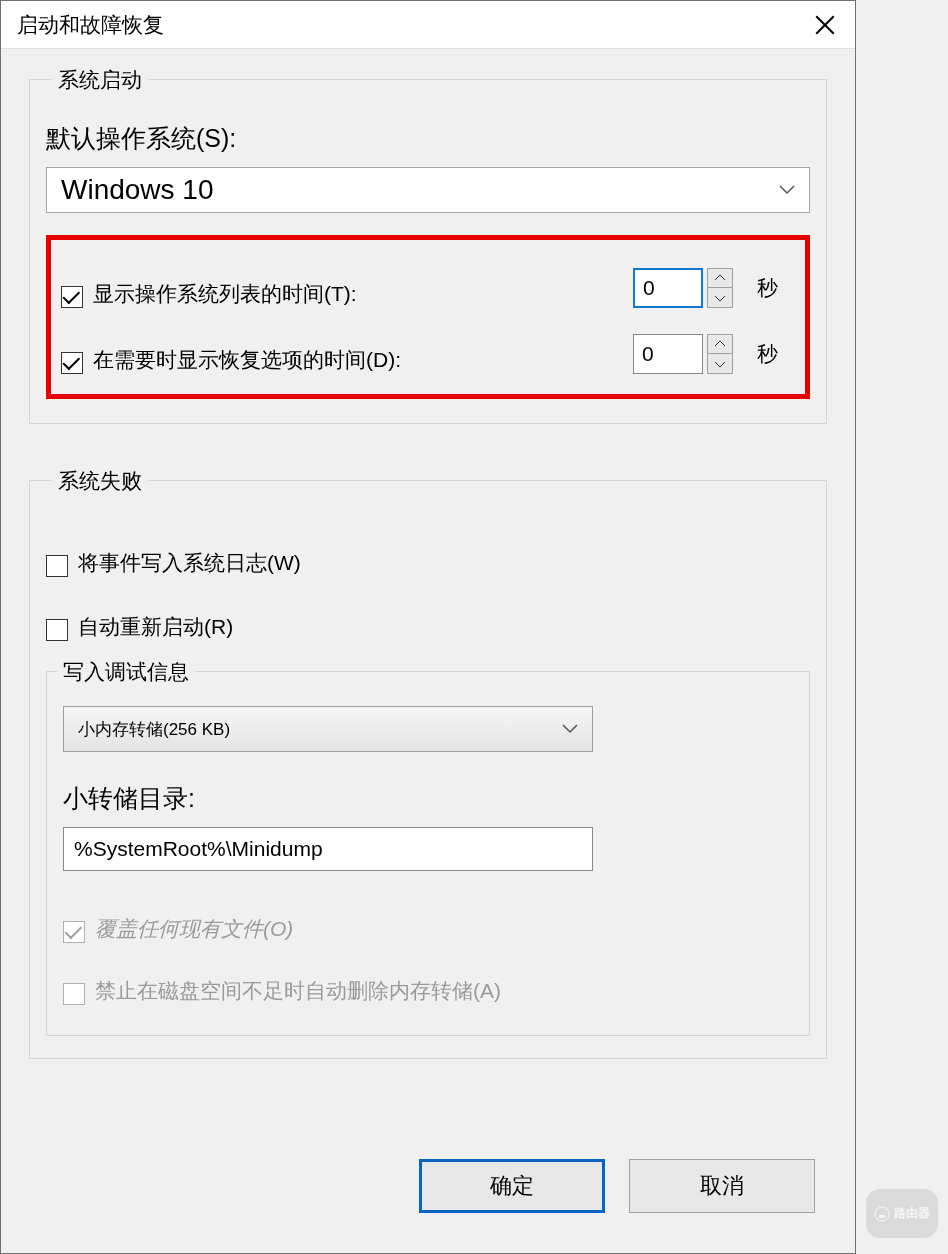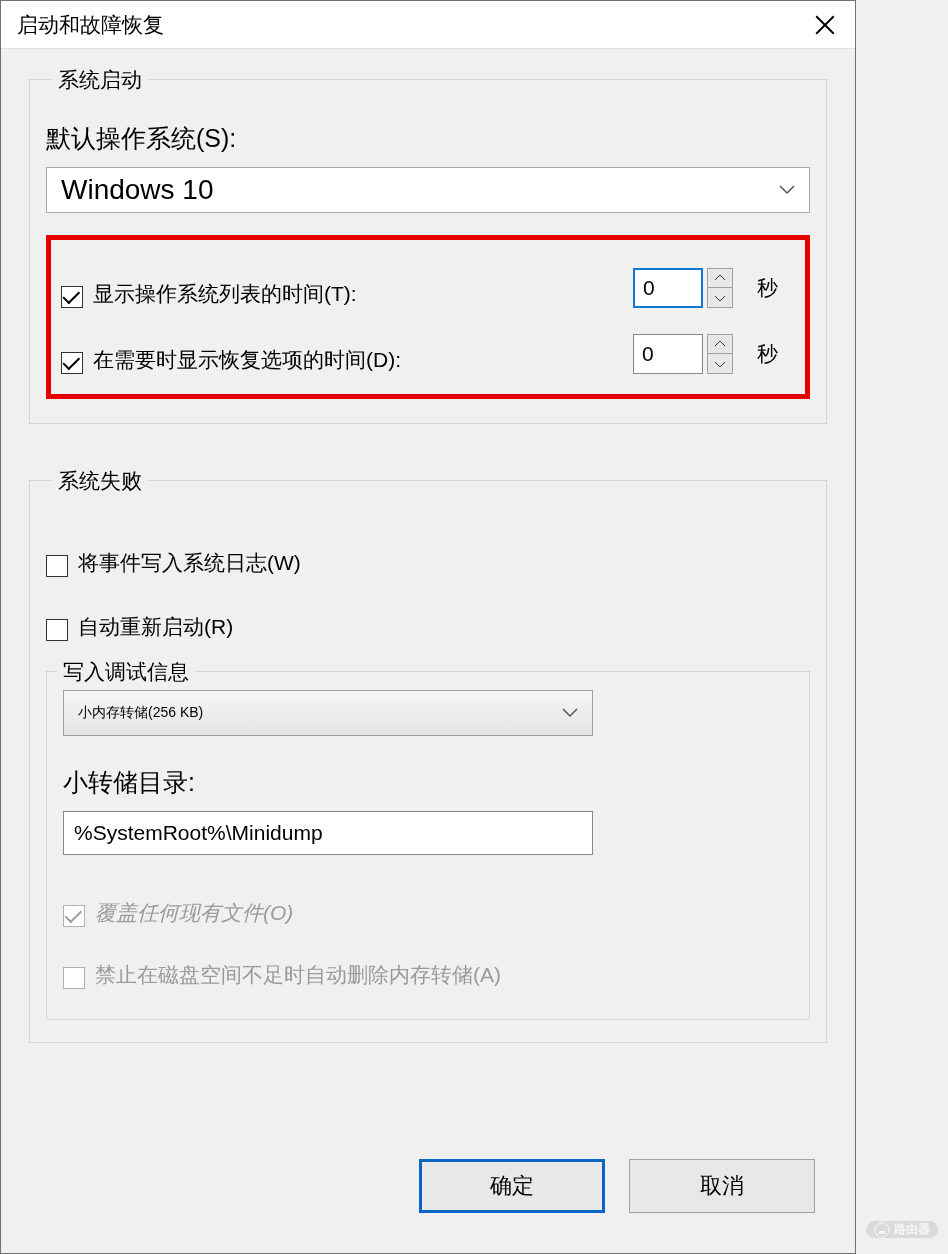--- a/index.html
+++ b/index.html
@@ -129,39 +129,39 @@
 .spin-btn svg { width: 10px; height: 6px; }
 .unit { margin-left: 24px; font-size: 21px; width:34px; }
 .groupbox2 {
   position: relative;
   border: 1px solid #d6d6d6;
   padding: 40px 16px 22px 16px;
 }
 .inner-group {
   position: relative;
   border: 1px solid #d6d6d6;
-  padding: 18px 16px 30px 16px;
+  padding: 34px 16px 30px 16px;
   margin-top: 30px;
 }
 .inner-legend {
   position: absolute;
   top: -14px; left: 10px;
   background: #f0f0f0;
   padding: 0 6px;
   font-size: 21px;
 }
 .combo2 {
   width: 530px;
   height: 46px;
   background: linear-gradient(#f6f6f6,#e4e4e4);
   border: 1px solid #a0a0a0;
   display: flex;
   align-items: center;
   padding: 0 14px;
-  font-size: 14px;
+  font-size: 17px;
   position: relative;
   cursor: pointer;
 }
 .textfield {
   width: 530px;
   height: 44px;
   background: #fff;
   border: 1px solid #888;
   font-size: 21px;
   padding: 0 10px;
@@ -181,21 +181,21 @@
   cursor: pointer;
 }
 .btn.primary { border: 3px solid #0a64c4; }
 .watermark {
   position: absolute;
   right: 10px; bottom: 16px;
   opacity: 0.45;
   font-size: 12px;
   color: #fff;
   background: rgba(120,120,120,0.4);
-  padding: 0 8px;
+  padding: 16px 8px;
   border-radius: 14px;
   display: flex; align-items: center; gap:4px;font-weight:bold;
 }
 </style>
 </head>
 <body>
 
 <div class="dialog">
   <div class="titlebar">
     <span class="titlebar-title">启动和故障恢复</span>

